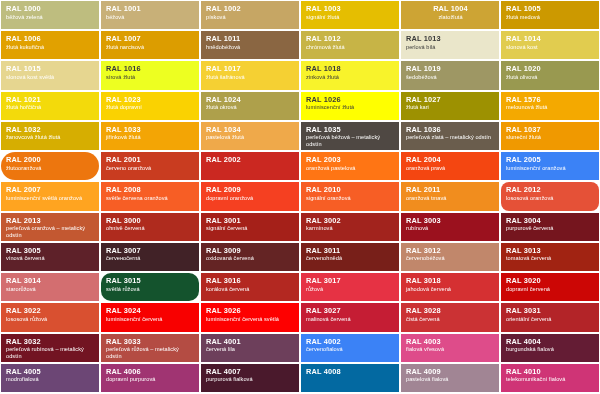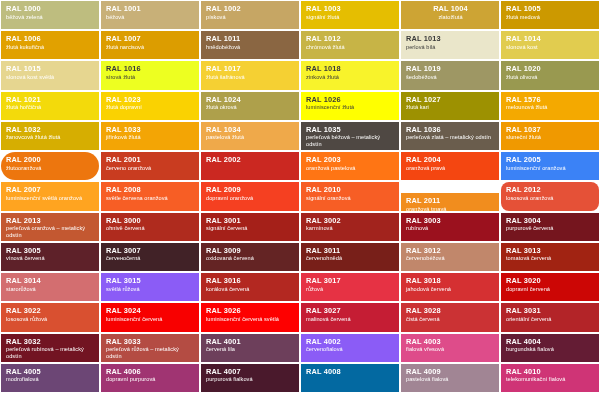--- a/index.html
+++ b/index.html
@@ -221,21 +221,21 @@
         <div class="name">světle červena oranžová</div>
       </div>
       <div class="swatch lt" style="background-color: rgb(245, 64, 33);">
         <div class="code">RAL 2009</div>
         <div class="name">dopravní oranžová</div>
       </div>
       <div class="swatch lt" style="background-color: rgb(247, 94, 37);">
         <div class="code">RAL 2010</div>
         <div class="name">signální oranžová</div>
       </div>
-      <div class="swatch lt" style="background-color: rgb(241, 141, 30); margin-top: 11px;">
+      <div class="swatch lt" style="background-color: rgb(241, 141, 30);">
         <div class="code">RAL 2011</div>
         <div class="name">oranžová tmavá</div>
       </div>
       <div class="swatch lt" style="background-color: rgb(229, 81, 55); border-radius: 8px;">
         <div class="code">RAL 2012</div>
         <div class="name">lososová oranžová</div>
       </div>
     </div>
     <div class="row">
       <div class="swatch lt" style="background-color: rgb(195, 88, 49);">
@@ -287,21 +287,21 @@
       <div class="swatch lt" style="background-color: rgb(161, 35, 18);">
         <div class="code">RAL 3013</div>
         <div class="name">tomatová červená</div>
       </div>
     </div>
     <div class="row">
       <div class="swatch lt" style="background-color: rgb(211, 110, 112);">
         <div class="code">RAL 3014</div>
         <div class="name">starorůžová</div>
       </div>
-      <div class="swatch lt" style="background-color: #8b5cf6;">
+      <div class="swatch lt" style="background-color: #14532d; border-radius: 10px;">
         <div class="code">RAL 3015</div>
         <div class="name">světlá růžová</div>
       </div>
       <div class="swatch lt" style="background-color: rgb(179, 40, 33);">
         <div class="code">RAL 3016</div>
         <div class="name">korálová červená</div>
       </div>
       <div class="swatch lt" style="background-color: rgb(230, 50, 68);">
         <div class="code">RAL 3017</div>
         <div class="name">růžová</div>
@@ -347,21 +347,21 @@
         <div class="name">perleťová rubínová – metalický odstín</div>
       </div>
       <div class="swatch lt" style="background-color: rgb(180, 76, 67);">
         <div class="code">RAL 3033</div>
         <div class="name">perleťová růžová – metalický odstín</div>
       </div>
       <div class="swatch lt" style="background-color: rgb(109, 63, 91);">
         <div class="code">RAL 4001</div>
         <div class="name">červená lila</div>
       </div>
-      <div class="swatch lt" style="background-color: #8b5cf6;">
+      <div class="swatch lt" style="background-color: #3b82f6;">
         <div class="code">RAL 4002</div>
         <div class="name">červenofialová</div>
       </div>
       <div class="swatch lt" style="background-color: rgb(222, 76, 138);">
         <div class="code">RAL 4003</div>
         <div class="name">fialová vřesová</div>
       </div>
       <div class="swatch lt" style="background-color: rgb(100, 28, 52);">
         <div class="code">RAL 4004</div>
         <div class="name">burgundská fialová</div>

